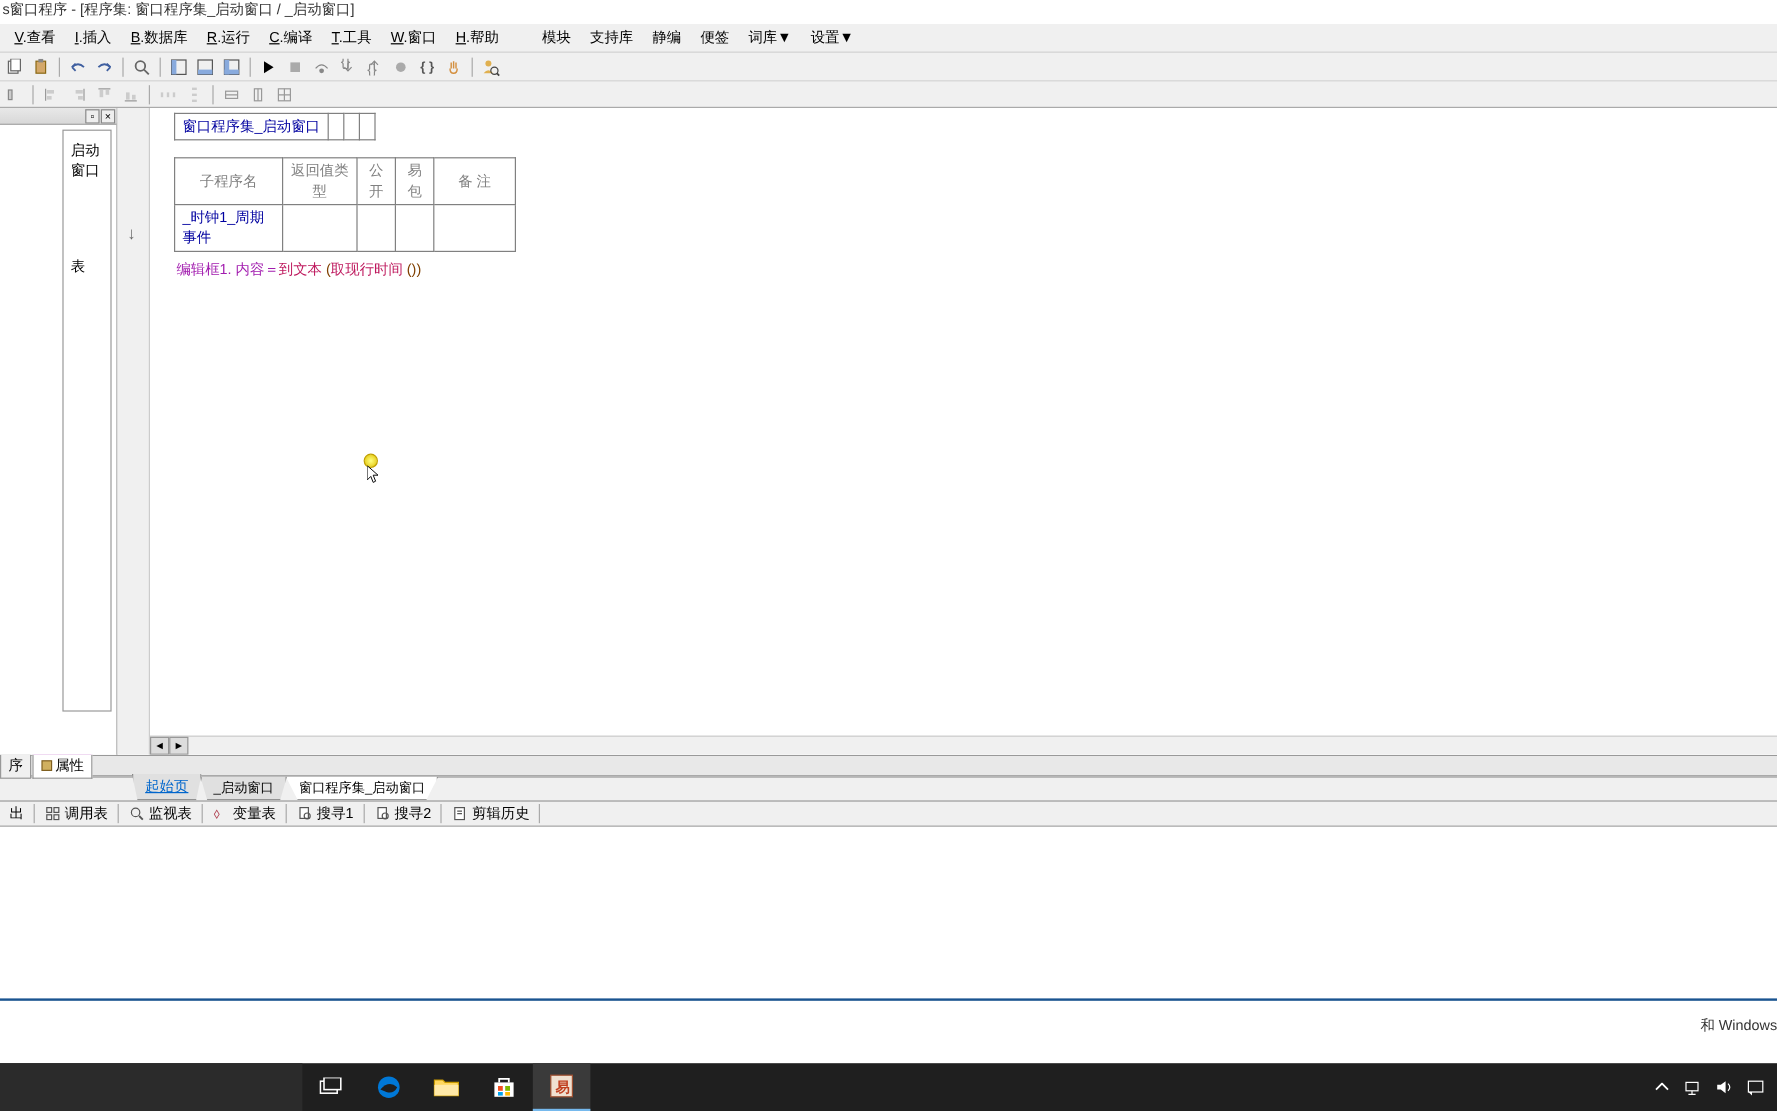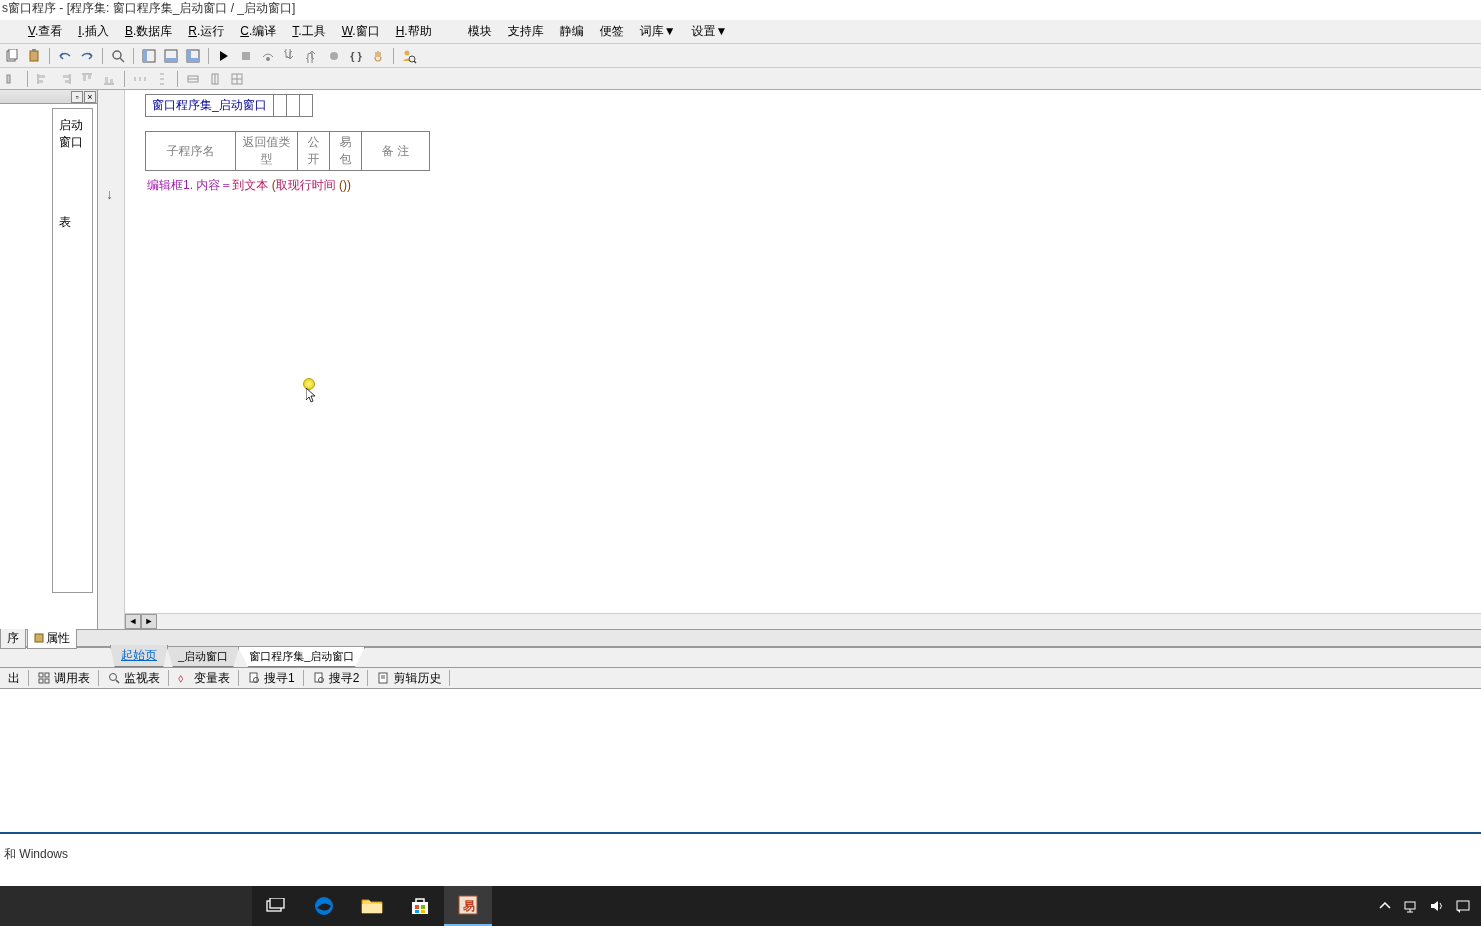--- a/index.html
+++ b/index.html
@@ -1,20 +1,20 @@
 <!DOCTYPE html>
 <html><head>
   <meta charset="utf-8">
   <style>
     * { margin: 0; padding: 0; box-sizing: border-box; font-family: "Microsoft YaHei", SimSun, Arial, sans-serif; font-size: 12px; }
     body { background: #fff; overflow: hidden; width: 1481px; height: 926px; position: relative; }
     
     .title-bar { height: 20px; display: flex; padding-left: 2px; color: #333; font-size: 12px; }
     
-    .menu-bar { height: 24px; background: #f0f0f0; border-bottom: 1px solid #ccc; display: flex; align-items: center; padding-left: 20px; }
+    .menu-bar { height: 24px; background: #f0f0f0; border-bottom: 1px solid #ccc; display: flex; align-items: center; padding-left: 4px; }
     .menu-item { padding: 2px 8px; cursor: pointer; color: #000; }
     .menu-item .ul { text-decoration: underline; }
     
     .toolbar { height: 24px; background: #f0f0f0; border-bottom: 1px solid #ccc; display: flex; align-items: center; padding-left: 2px; gap: 2px; }
     .tb-btn { width: 20px; height: 20px; display: flex; align-items: center; justify-content: center; cursor: pointer; border: 1px solid transparent; }
     .tb-sep { width: 1px; height: 16px; background: #aaa; margin: 0 3px; }
     
     .toolbar2 { height: 22px; background: #f0f0f0; border-bottom: 1px solid #aaa; display: flex; align-items: center; padding-left: 2px; gap: 2px; }
     
     .main-area { display: flex; height: 539px; }
@@ -58,21 +58,21 @@
     .btab.active { background: #fff; }
     .btab-link { color: #0066cc; text-decoration: underline; }
     
     .tool-tabs { height: 22px; background: #f0f0f0; border-top: 1px solid #999; border-bottom: 1px solid #999; display: flex; align-items: center; padding-left: 2px; }
     .ttab { padding: 2px 6px; cursor: pointer; display: flex; align-items: center; gap: 3px; }
     .ttab-sep { width: 1px; height: 16px; background: #aaa; margin: 0 2px; }
     .ttab-icon { width: 14px; height: 14px; display: inline-flex; align-items: center; justify-content: center; font-size: 11px; }
     
     .output-area { height: 145px; background: #fff; border-bottom: 2px solid #1a5490; }
     
-    .status-bar { position: absolute; bottom: 60px; left: 0; right: 0; height: 24px; background: #fff; color: #333; display: flex; align-items: center; padding-left: 4px; font-size: 12px; }
+    .status-bar { position: absolute; bottom: 60px; left: 0; right: 0; height: 24px; background: #fff; color: #333; display: flex; align-items: center; padding-left: 4px; font-size: 12px; justify-content: flex-end; }
     
     .taskbar { position: absolute; bottom: 0; left: 0; right: 0; height: 40px; background: #1f1f1f; display: flex; align-items: center; }
     .task-search { width: 252px; height: 40px; background: #2b2b2b; color: #aaa; display: flex; align-items: center; padding-left: 12px; font-size: 13px; }
     .task-icon { width: 48px; height: 40px; display: flex; align-items: center; justify-content: center; cursor: pointer; }
     .task-icon.active { border-bottom: 2px solid #76b9ed; background: #3a3a3a; }
     .tray { margin-left: auto; display: flex; align-items: center; gap: 6px; padding-right: 8px; color: #fff; }
     .tray-icon { width: 20px; height: 20px; display: flex; align-items: center; justify-content: center; cursor: pointer; font-size: 14px; }
   </style>
 </head>
 <body>
@@ -315,20 +315,27 @@
 
       <table class="code-table">
         <tbody>
             <tr>
           <td class="hdr" style="width:90px">子程序名</td>
           <td class="hdr" style="width:62px">返回值类型</td>
           <td class="hdr" style="width:32px">公开</td>
           <td class="hdr" style="width:32px">易包</td>
           <td class="hdr" style="width:68px">备 注</td>
         </tr>
+        <tr>
+          <td class="val">_时钟1_周期事件</td>
+          <td></td>
+          <td></td>
+          <td></td>
+          <td></td>
+        </tr>
       </tbody>
         </table>
 
       <div class="code-line">
         <span class="code-black">编辑框1. 内容</span><span class="code-black">＝</span><span class="code-blue">到文本</span><span class="code-brown"> (</span><span class="code-blue">取现行时间</span><span class="code-brown"> ())</span>
       </div>
     </div>
 
     <div class="cursor-area">
       <div class="yellow-dot"></div>

